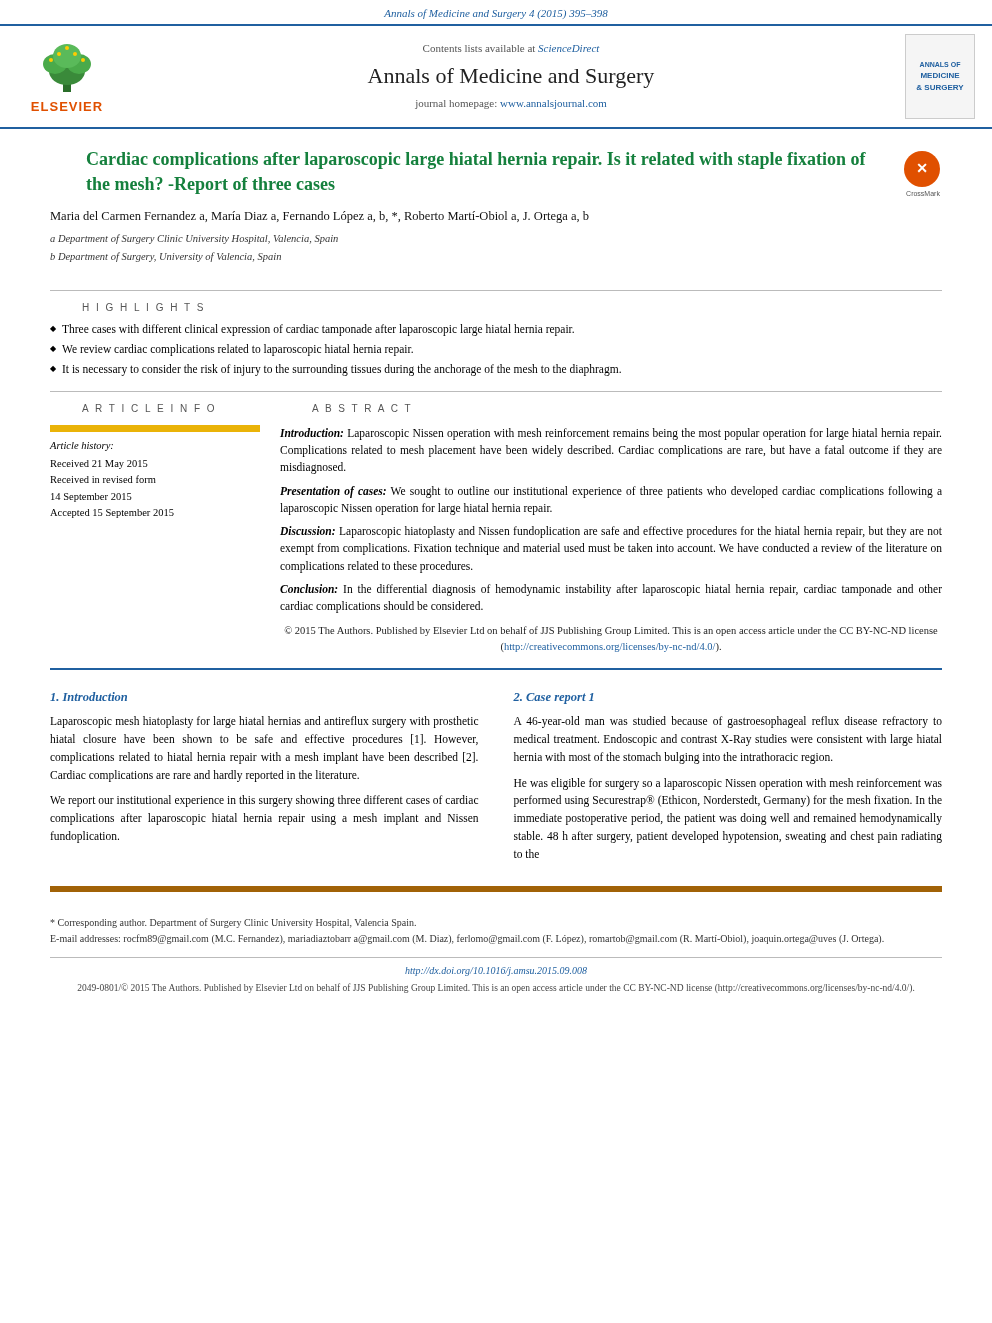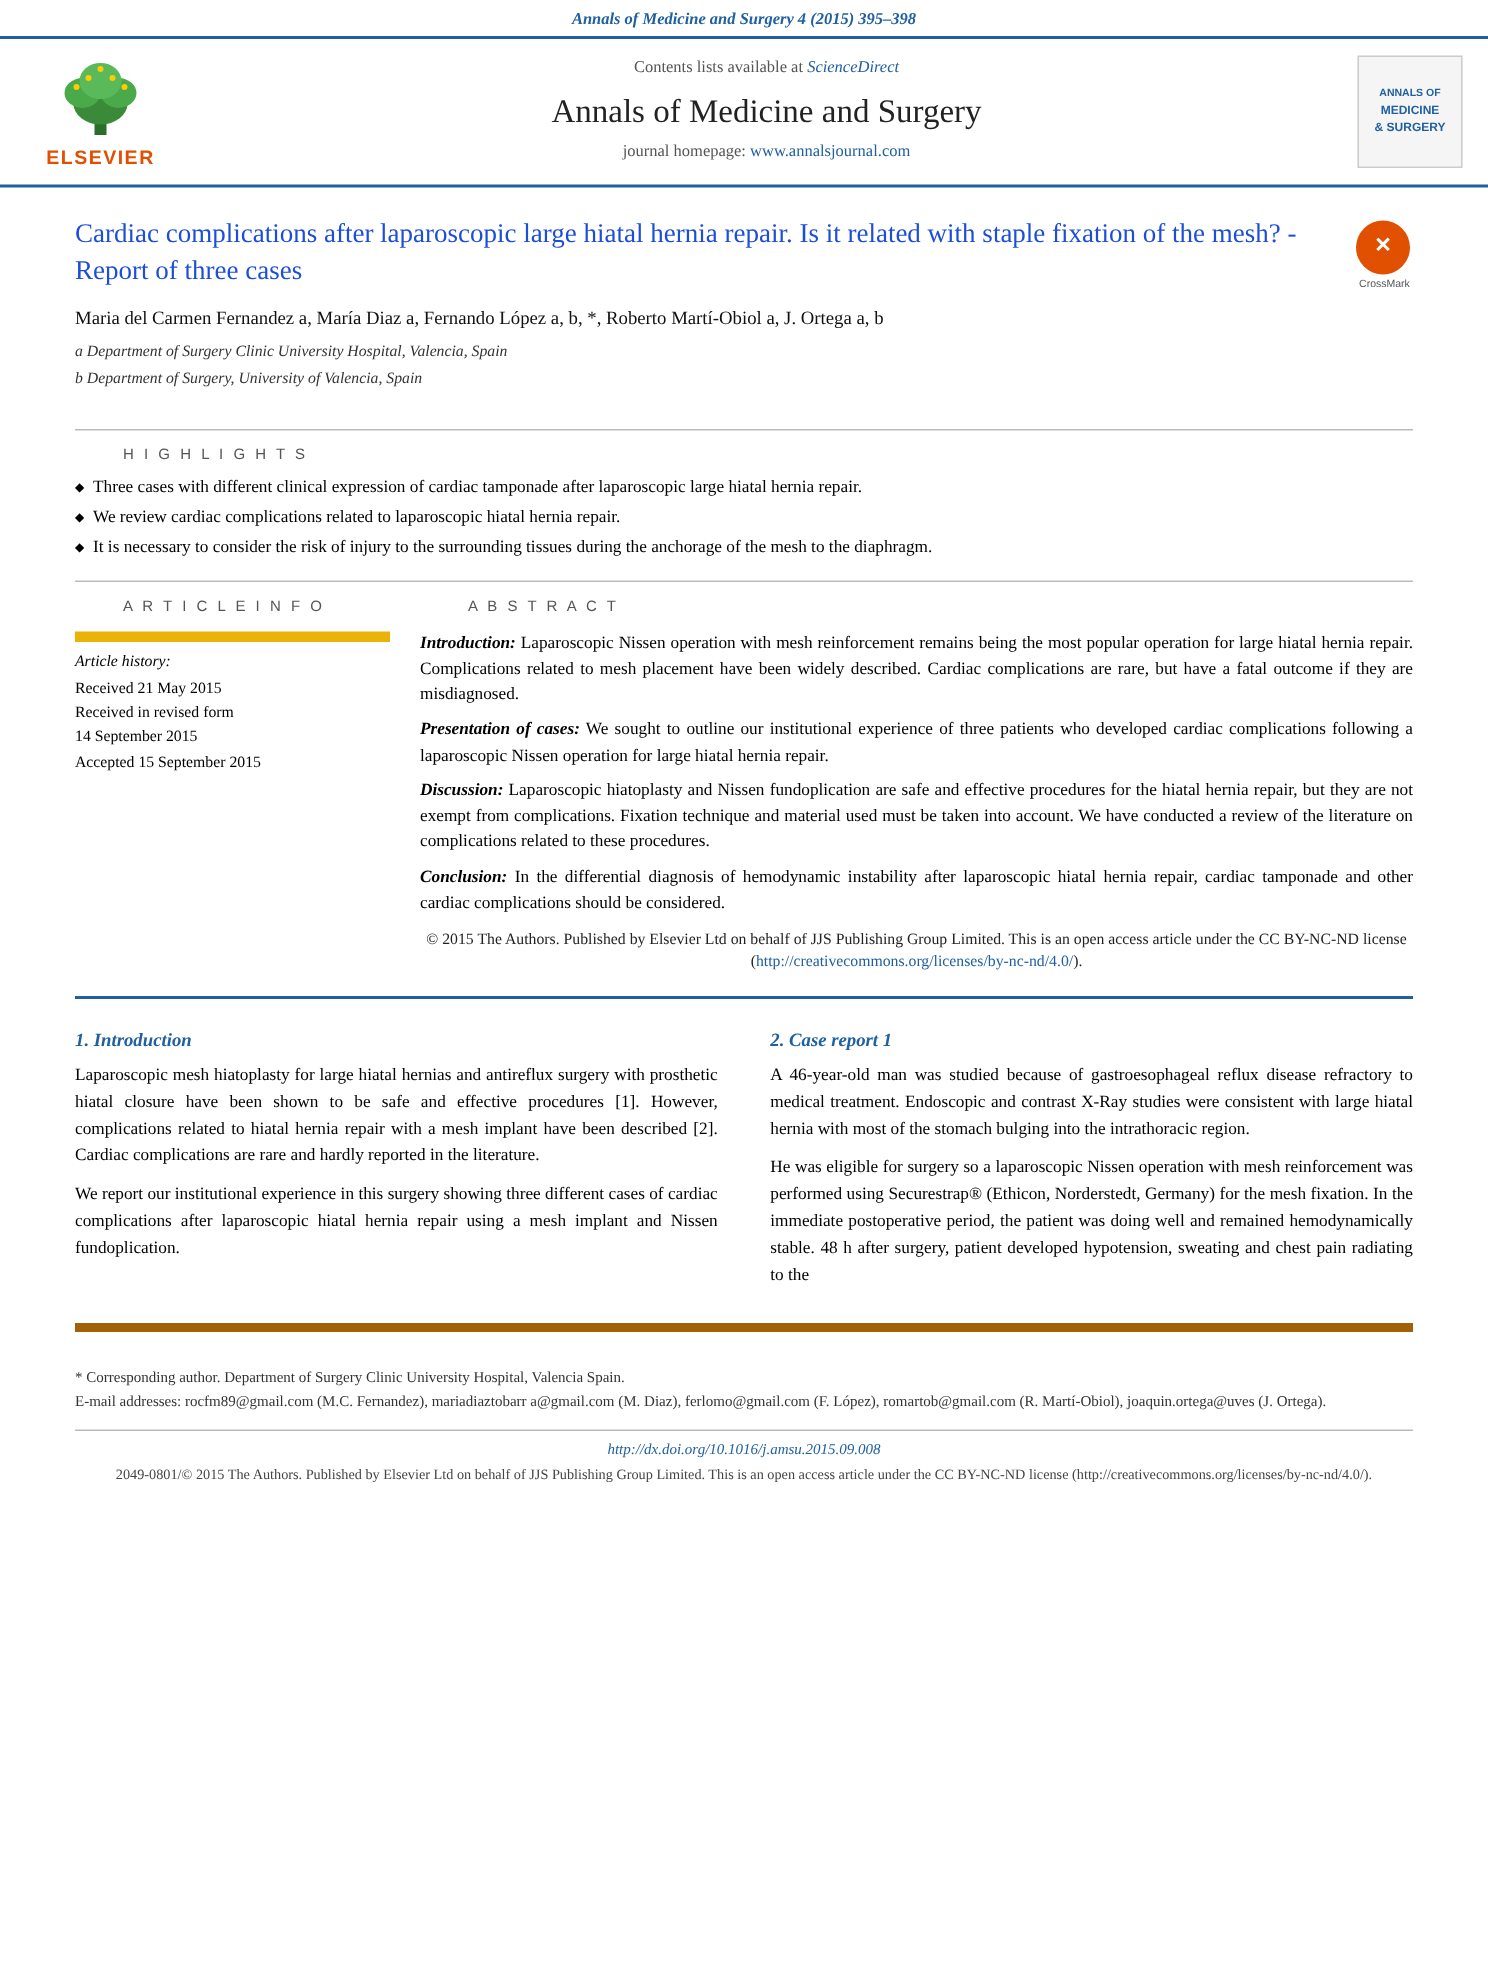--- a/index.html
+++ b/index.html
@@ -18,21 +18,20 @@
       background: #fff;
       padding: 0;
     }
     
     .top-banner {
       text-align: center;
       padding: 6px 0 2px 0;
       font-size: 11px;
       color: #2060a0;
       font-style: italic;
-      font-weight: bold;
     }
     
     .journal-header {
       display: flex;
       align-items: center;
       border-top: 2px solid #2060a0;
       border-bottom: 2px solid #2060a0;
       padding: 8px 12px;
       gap: 10px;
     }
@@ -82,21 +81,21 @@
       color: #2060a0;
     }
     .journal-header .journal-logo {
       width: 80px;
       display: flex;
       flex-direction: column;
       align-items: center;
     }
     .journal-logo-box {
       width: 70px;
-      height: 75px;
+      height: 85px;
       border: 1px solid #ccc;
       display: flex;
       flex-direction: column;
       align-items: center;
       justify-content: center;
       font-size: 8px;
       font-family: Arial, sans-serif;
       background: #f5f5f5;
       text-align: center;
       padding: 4px;
@@ -119,25 +118,26 @@
     .article-title-section {
       display: flex;
       align-items: flex-start;
       margin-bottom: 12px;
     }
     .article-title-text {
       flex: 1;
     }
     .article-title-text h1 {
       font-size: 18px;
-      font-weight: normal;
+      font-weight: bold;
       font-family: "Times New Roman", serif;
       line-height: 1.4;
-      color: #1d4ed8;
+      color: #15803d;
       margin-bottom: 10px;
+      margin-left: 36px;
     }
     .crossmark-badge {
       width: 38px;
       height: 38px;
       margin-left: 15px;
       margin-top: 4px;
       flex-shrink: 0;
     }
     .crossmark-circle {
       width: 36px;

